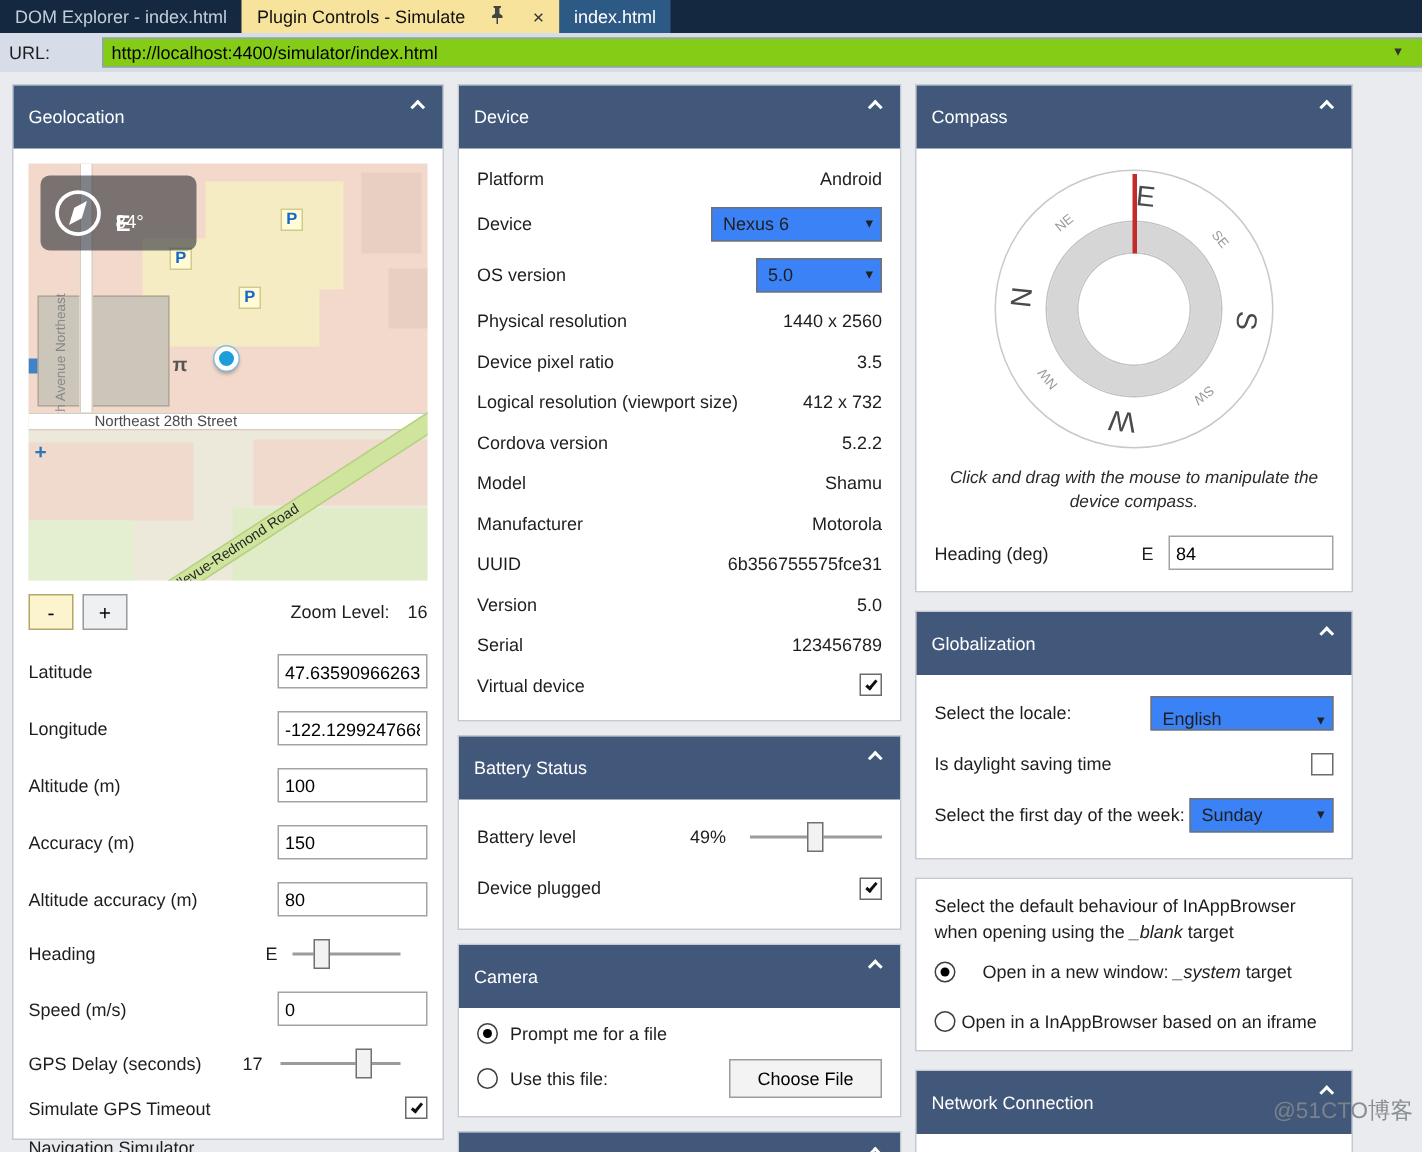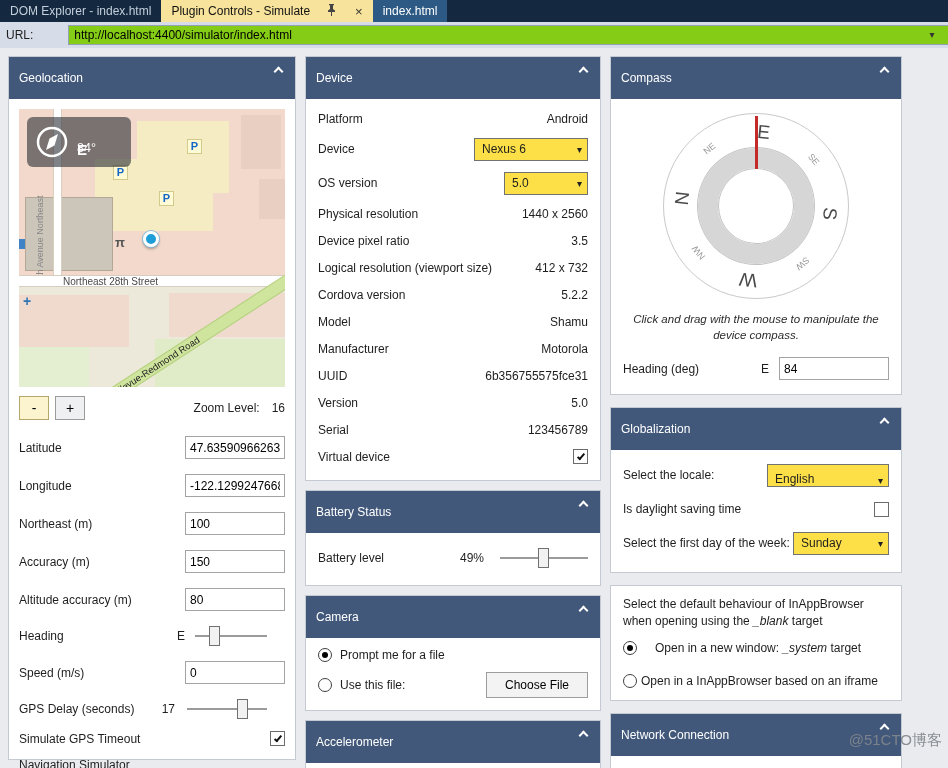--- a/index.html
+++ b/index.html
@@ -25,21 +25,21 @@
   .col1 { width:288px; } .col2 { width:296px; } .col3 { width:292px; }
   .panel { background:#fff; border:1px solid #c5cad2; width:100%; }
   .panel-h { height:42px; background:#41587a; color:#fff; display:flex; align-items:center; padding:0 10px; position:relative; font-size:12px; }
   .chev { position:absolute; right:13px; top:11px; width:7px; height:7px; border-left:2px solid #fff; border-top:2px solid #fff; transform:rotate(45deg); }
   .pbody { padding:8px 12px 12px 12px; }
   
   .frow { display:flex; align-items:center; margin-top:15px; }
   .frow:first-child { margin-top:6px; }
   .frow .lbl { flex:1; }
   .tin { width:100px; height:23px; border:1px solid #a3a3a3; font:12px "Liberation Sans",sans-serif; padding:0 4px; outline:none; }
-  .dd { display:inline-flex; align-items:center; justify-content:space-between; gap:6px; border:1px solid #717171; background:#fde047; height:23px; padding:0 5px 0 7px; font-size:12px; }
+  .dd { display:inline-flex; align-items:center; justify-content:space-between; gap:6px; border:1px solid #717171; background:#3b82f6; height:23px; padding:0 5px 0 7px; font-size:12px; }
   .dd .arr { font-size:10px; color:#222; }
   .cb { width:15px; height:15px; border:1px solid #6b6b6b; background:#fff; display:inline-flex; align-items:center; justify-content:center; }
   .ck { width:4px; height:8px; border-right:2px solid #111; border-bottom:2px solid #111; transform:rotate(40deg); margin-top:-2px; }
   .radio { width:14px; height:14px; border:1px solid #3f3f3f; border-radius:50%; background:#fff; position:relative; display:inline-block; flex:0 0 auto; }
   .radio.sel::after { content:""; position:absolute; left:3px; top:3px; width:6px; height:6px; background:#000; border-radius:50%; }
   .slider { position:relative; height:20px; }
   .sl-track { position:absolute; left:0; right:0; top:9px; height:2px; background:#9b9b9b; }
   .sl-thumb { position:absolute; top:0; width:11px; height:20px; background:#f2f2f2; border:1px solid #707070; }
   .btn { border:1px solid #9d9d9d; background:#f3f3f3; height:26px; font:12px "Liberation Sans",sans-serif; padding:0 14px; }
   
@@ -174,21 +174,21 @@
 
         <div class="frow" style="margin-top:16px;">
           <span class="lbl">Latitude</span>
           <input class="tin" value="47.635909662637" style="">
         </div>
         <div class="frow">
           <span class="lbl">Longitude</span>
           <input class="tin" value="-122.1299247668" style="">
         </div>
         <div class="frow">
-          <span class="lbl">Northeast (m)</span>
+          <span class="lbl">Altitude (m)</span>
           <input class="tin" value="100" style="">
         </div>
         <div class="frow">
           <span class="lbl">Accuracy (m)</span>
           <input class="tin" value="150" style="">
         </div>
         <div class="frow">
           <span class="lbl">Altitude accuracy (m)</span>
           <input class="tin" value="80" style="">
         </div>
@@ -301,20 +301,26 @@
         <span class="chev"></span>
       </div>
       <div class="pbody" style="padding:8px 12px 10px;">
         <div class="drow tall">
           <span style="flex:1;">Battery level</span>
           <span>49%</span>
           <div class="slider" style="width:88px; margin-left:16px;">
             <div class="sl-track"></div>
             <div class="sl-thumb" style="left:38px;"></div>
           </div>
+        </div>
+        <div class="drow tall">
+          <span>Device plugged</span>
+          <span class="cb">
+              <span class="ck"></span>
+            </span>
         </div>
       </div>
     </div>
 
     <div class="panel">
       <div class="panel-h">
         <span>Camera</span>
         <span class="chev"></span>
       </div>
       <div class="pbody" style="padding:10px 12px 12px;">

